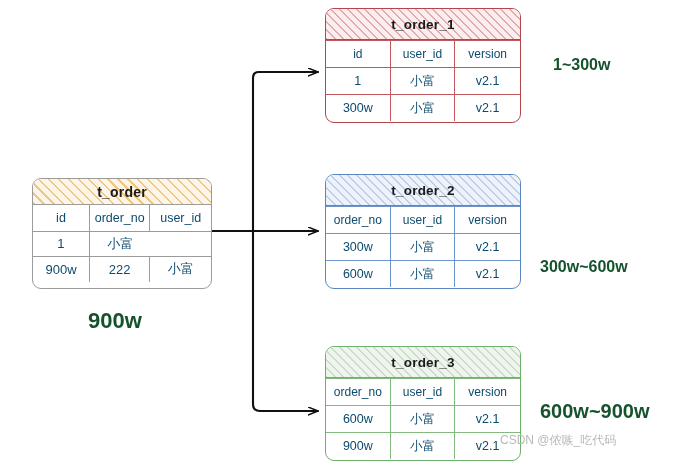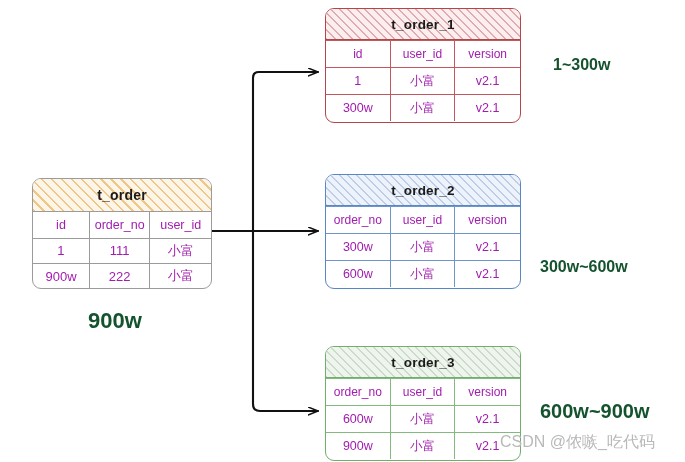--- a/index.html
+++ b/index.html
@@ -13,27 +13,27 @@
   
   .tbl{position:absolute;box-sizing:border-box;border-radius:9px;overflow:hidden;background:#fff;}
   .tbl .hdr{
     box-sizing:border-box;width:100%;
     display:flex;align-items:center;justify-content:center;
     font-weight:bold;letter-spacing:.2px;color:#1a1a1a;
   }
   .tbl .row{display:flex;width:100%;box-sizing:border-box;}
   .tbl .cell{
     box-sizing:border-box;display:flex;align-items:center;justify-content:center;
-    color:#a21caf;text-align:right;overflow:hidden;white-space:nowrap;
+    color:#0c4a6e;text-align:right;overflow:hidden;white-space:nowrap;
   }
 
   
   #t-order{left:32px;top:178px;width:180px;height:111px;border:1.6px solid #9b9b9b;}
   #t-order .hdr{
-    height:33px;font-size:14px;border-bottom:1.4px solid #9b9b9b;
+    height:26px;font-size:14px;border-bottom:1.4px solid #9b9b9b;
     background-color:#fdf5e8;
     background-image:repeating-linear-gradient(45deg,
         rgba(230,160,50,.55) 0px, rgba(230,160,50,.55) 1.6px,
         rgba(255,255,255,0) 1.6px, rgba(255,255,255,0) 7px);
   }
   #t-order .row{height:25.6px;}
   #t-order .row + .row{border-top:1.3px solid #9b9b9b;}
   #t-order .cell{font-size:13px;border-right:1.3px solid #9b9b9b;}
   #t-order .cell:last-child{border-right:none;}
   #t-order .c0{width:32%;}
@@ -86,21 +86,21 @@
   #t-order-3 .cell:last-child{border-right:none;}
 
   
   .lbl{position:absolute;color:#14532d;white-space:nowrap;}
   #lbl-total{left:88px;top:308px;font-size:22px;font-weight:bold;}
   #lbl-r1{left:553px;top:56px;font-size:16px;font-weight:bold;}
   #lbl-r2{left:540px;top:226px;font-size:16px;font-weight:bold;margin-top:32px;}
   #lbl-r3{left:540px;top:400px;font-size:20px;font-weight:bold;}
 
   #watermark{
-    position:absolute;left:500px;top:432px;font-size:16px;
+    position:absolute;left:500px;top:432px;font-size:12px;
     color:#b9b9b9;white-space:nowrap;
   }
 
   svg#wires{position:absolute;left:0;top:0;width:685px;height:462px;pointer-events:none;}
 </style>
 </head>
 <body>
 
 <div id="stage">
 
@@ -124,21 +124,20 @@
 
   <div class="tbl" id="t-order">
     <div class="hdr">t_order</div>
     <div class="row hrow">
       <div class="cell hcell c0">id</div>
       <div class="cell hcell c1">order_no</div>
       <div class="cell hcell c2">user_id</div>
     </div>
     <div class="row">
       <div class="cell c0">1</div>
-      <div class="cell c1">111</div>
       <div class="cell c2">小富</div>
     </div>
     <div class="row">
       <div class="cell c0">900w</div>
       <div class="cell c1">222</div>
       <div class="cell c2">小富</div>
     </div>
   </div>
 
   <div class="lbl" id="lbl-total">900w</div>

